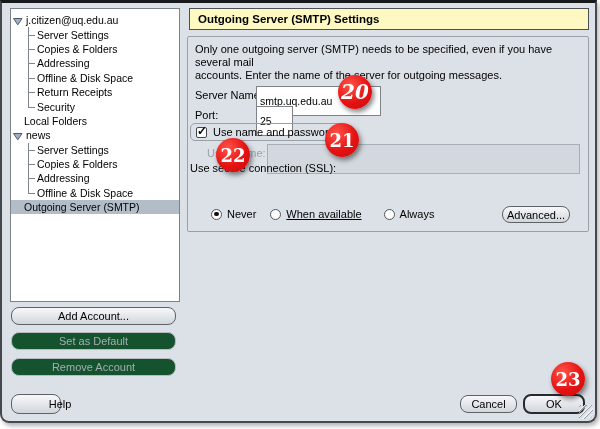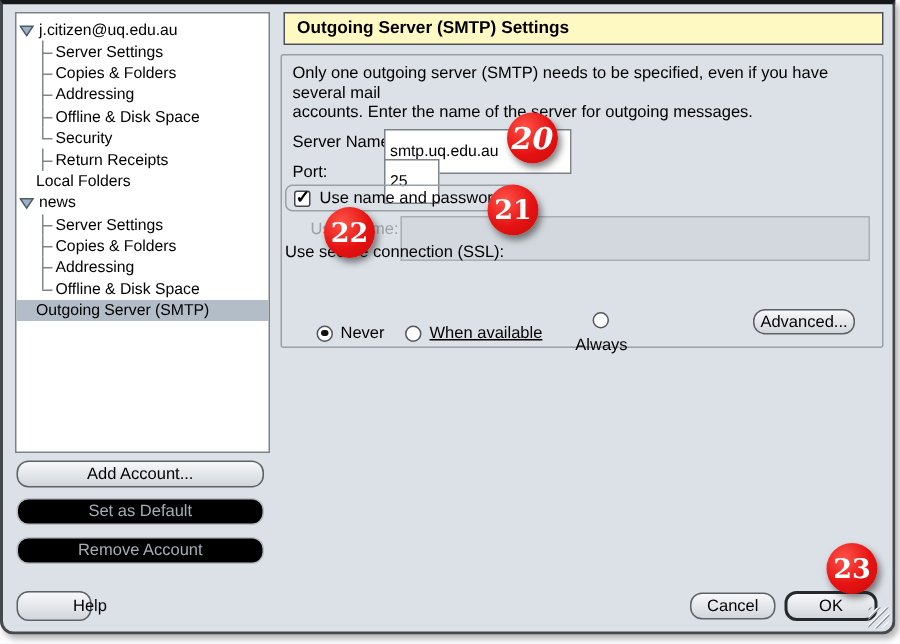--- a/index.html
+++ b/index.html
@@ -30,21 +30,21 @@
   .conn.last::before { bottom:50%; }
   .conn + .lbl { padding-left:2px; }
 
   
   .btn {
     position:absolute; display:flex; align-items:center; justify-content:center;
     font-size:11px; color:#000;
     background:linear-gradient(#f7f8fa, #d2d6db);
     border:1px solid #5d6168; border-radius:8px; cursor:default;
   }
-  .btn.disabled { background:#000000; border-color:#b7bcc3; color:#a6adb5; }
+  .btn.disabled { background:#14532d; border-color:#b7bcc3; color:#a6adb5; }
   .btn.default { border:2px solid #26292e; }
   #btn-add    { left:9px;  top:304px; width:165px; height:18px; }
   #btn-setdef { left:9px;  top:329px; width:165px; height:18px; }
   #btn-remove { left:9px;  top:355px; width:165px; height:18px; }
   #btn-help   { left:9px;  top:391px; width:46px;  height:20px;padding-left:48px; }
   #btn-cancel { left:458px; top:392px; width:57px; height:18px; }
   #btn-ok     { left:521px; top:391px; width:62px; height:20px; }
   #btn-advanced { left:500px; top:203px; width:68px; height:17px; }
 
   
@@ -132,26 +132,26 @@
           </div>
           <div class="tree-row child">
             <span class="conn"></span>
             <span class="lbl">Addressing</span>
           </div>
           <div class="tree-row child">
             <span class="conn"></span>
             <span class="lbl">Offline &amp; Disk Space</span>
           </div>
           <div class="tree-row child">
+            <span class="conn"></span>
+            <span class="lbl">Return Receipts</span>
+          </div>
+          <div class="tree-row child">
             <span class="conn last"></span>
             <span class="lbl">Security</span>
-          </div>
-          <div class="tree-row child">
-            <span class="conn"></span>
-            <span class="lbl">Return Receipts</span>
           </div>
           <div class="tree-row plain">
             <span class="lbl">Local Folders</span>
           </div>
           <div class="tree-row root">
             <span class="twisty"><svg width="10" height="9" viewBox="0 0 10 9">
                 <path d="M0.5 1.5 H9 L4.8 7.8 Z" fill="#9fb0c2" stroke="#4a5b6d" stroke-width="1"></path>
               </svg></span>
             <span class="lbl">news</span>
           </div>
@@ -214,21 +214,21 @@
 
       <div class="radio-row" id="ssl-radios">
           <span class="radio-item" style="margin-right: 14px;">
             <span class="radio on"></span>
             <span>Never</span>
           </span>
           <span class="radio-item" style="margin-right: 22px; text-decoration: underline;">
             <span class="radio"></span>
             <span>When available</span>
           </span>
-          <span class="radio-item" style="margin-right: 0px; flex-direction: column;">
+          <span class="radio-item" style="margin-right: 0px;">
             <span class="radio"></span>
             <span>Always</span>
           </span>
         </div>
 
       <div class="btn" id="btn-advanced">Advanced...</div>
 
       <div class="btn" id="btn-cancel">Cancel</div>
       <div class="btn default" id="btn-ok">OK</div>
 

